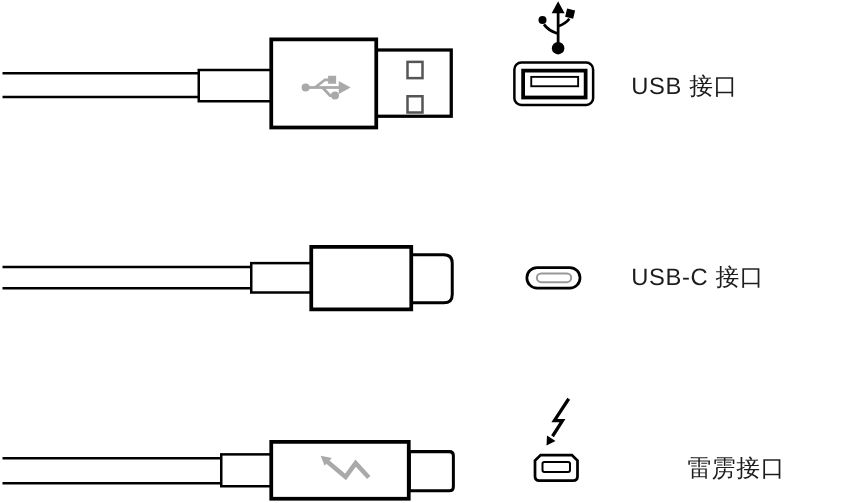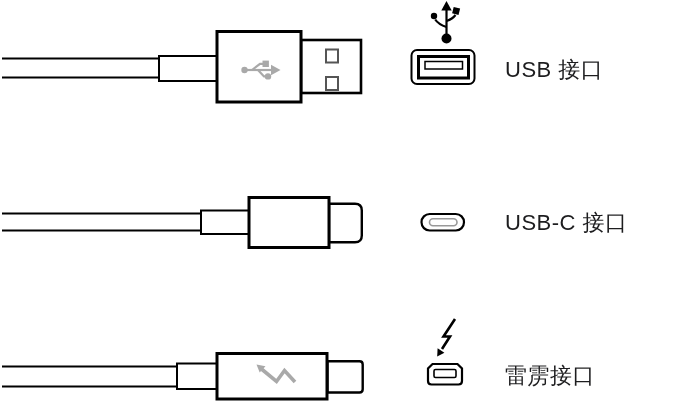--- a/index.html
+++ b/index.html
@@ -7,29 +7,29 @@
     width:673px; height:402px;
     background:#ffffff;
     position:relative;
     overflow:hidden;
     font-family:"Liberation Sans","DejaVu Sans",sans-serif;
   }
   #art { position:absolute; left:0; top:0; }
   .label {
     position:absolute;
     left:505px;
-    font-size:22px;
+    font-size:19px;
     line-height:27px;
     color:#1d1d1f;
     white-space:nowrap;
     letter-spacing:0.5px;
   }
   .label-1 { top:56px; }
   .label-2 { top:209px; }
-  .label-3 { top:362px; }
+  .label-3 { top:362px;margin-left:45px; }
 </style>
 </head>
 <body>
 
 <svg id="art" width="673" height="402" viewBox="0 0 673 402">
 
   <g>
 
     <line x1="2" y1="58.5" x2="161" y2="58.5" stroke="#000" stroke-width="2"></line>
     <line x1="2" y1="77.5" x2="161" y2="77.5" stroke="#000" stroke-width="2"></line>

